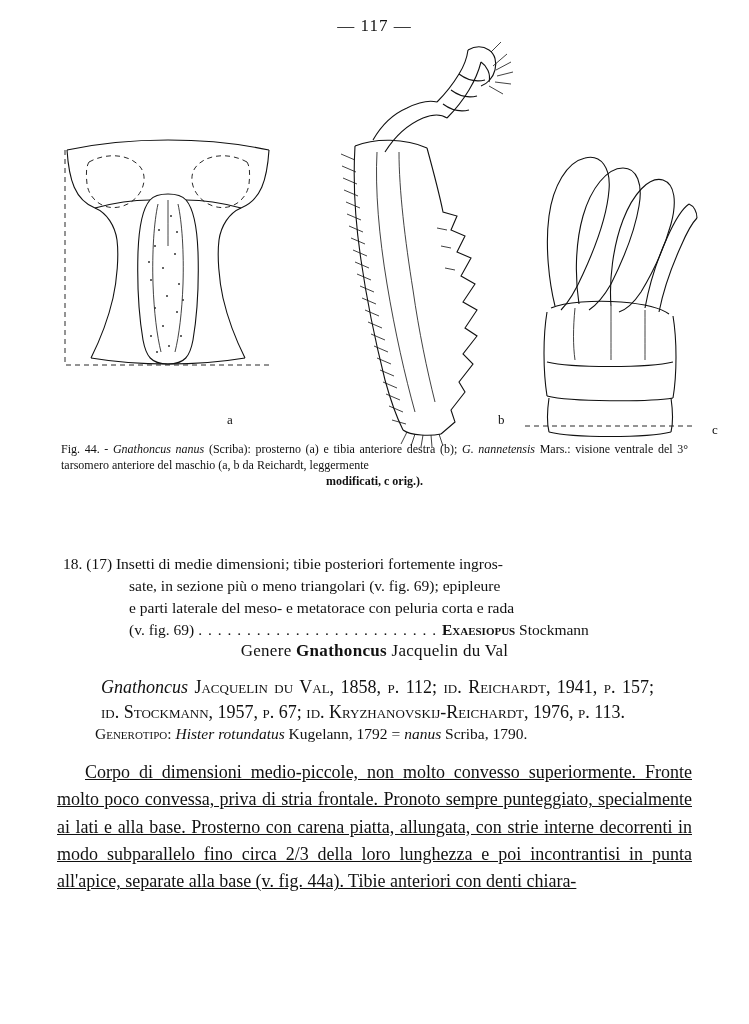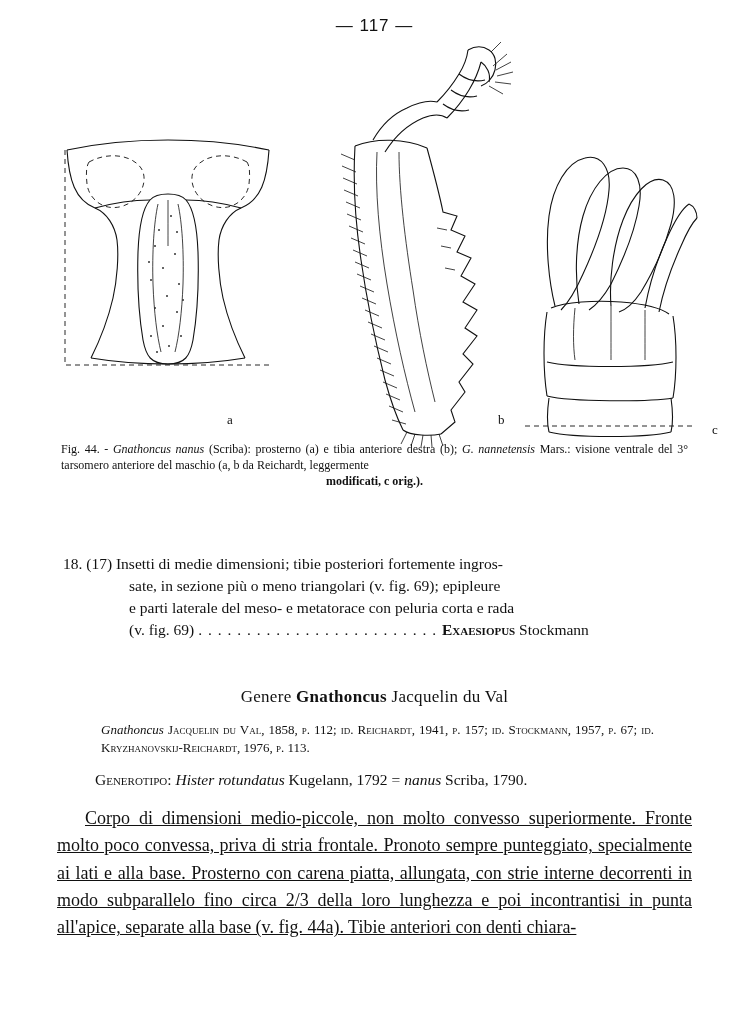--- a/index.html
+++ b/index.html
@@ -21,21 +21,21 @@
     height: 1024px;
     box-sizing: border-box;
     padding: 0 55px;
   }
   
   .page-number {
     text-align: center;
     font-size: 17px;
     letter-spacing: 1px;
     padding-top: 16px;
-    font-family: Liberation Sans, sans-serif;
+    font-family: Liberation Serif, serif;
   }
   
   .figure-block {
     position: relative;
     height: 395px;
     margin-top: 4px;
   }
   .figure-svg {
     display: block;
     margin: 0 auto;
@@ -76,32 +76,31 @@
   }
   .couplet .line1 { text-indent: 0; }
   .couplet .cont { padding-left: 66px; }
   .couplet .dots { letter-spacing: 1px; }
   .couplet .genus { font-weight: bold; font-variant: small-caps; }
 
   
   .genus-heading {
     text-align: center;
     font-size: 17px;
-    margin-top: 46px;
     letter-spacing: 0.3px;
   }
   .genus-heading .g {
     font-weight: bold;
   }
   
   .synonymy {
-    font-size: 13px;
+    font-size: 18px;
     line-height: 1.4;
     text-align: justify;
-    margin: 14px 40px 14px 46px;
+    margin: 14px 40px 0 46px;
   }
   
   .genotype {
     font-size: 15.5px;
     padding-left: 40px;
   }
   
   .body-text {
     font-size: 18px;
     line-height: 1.52;

